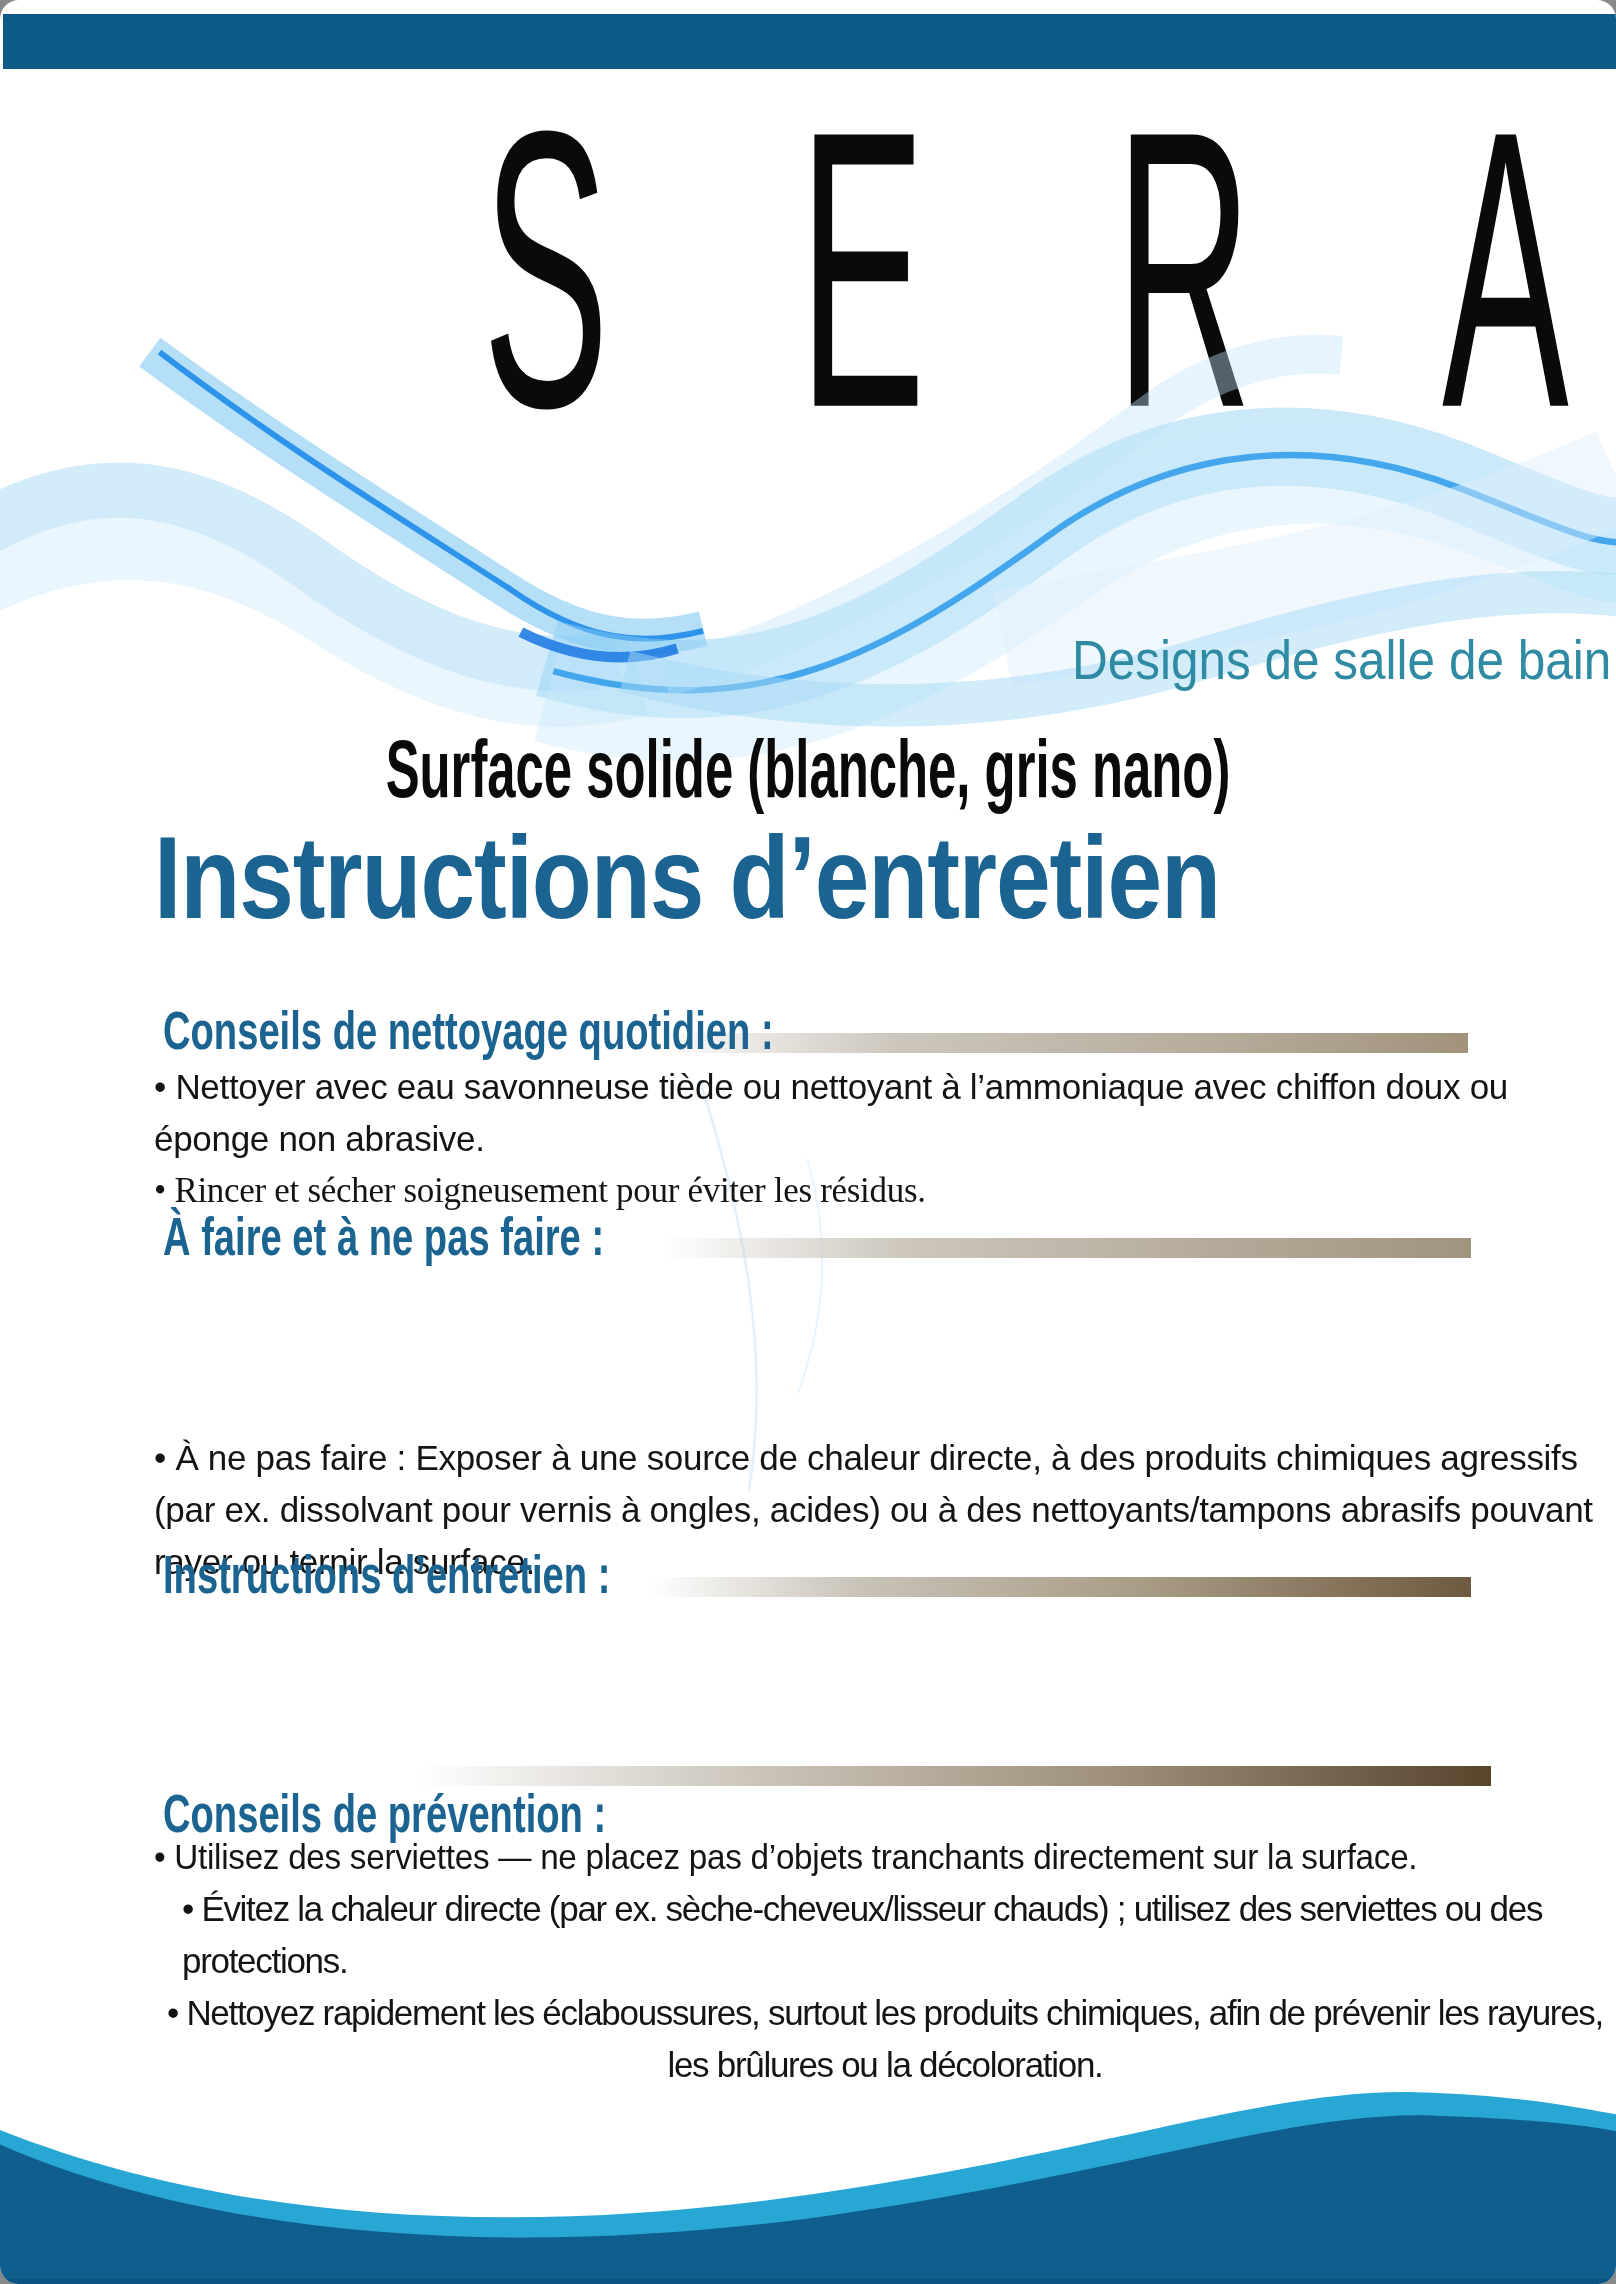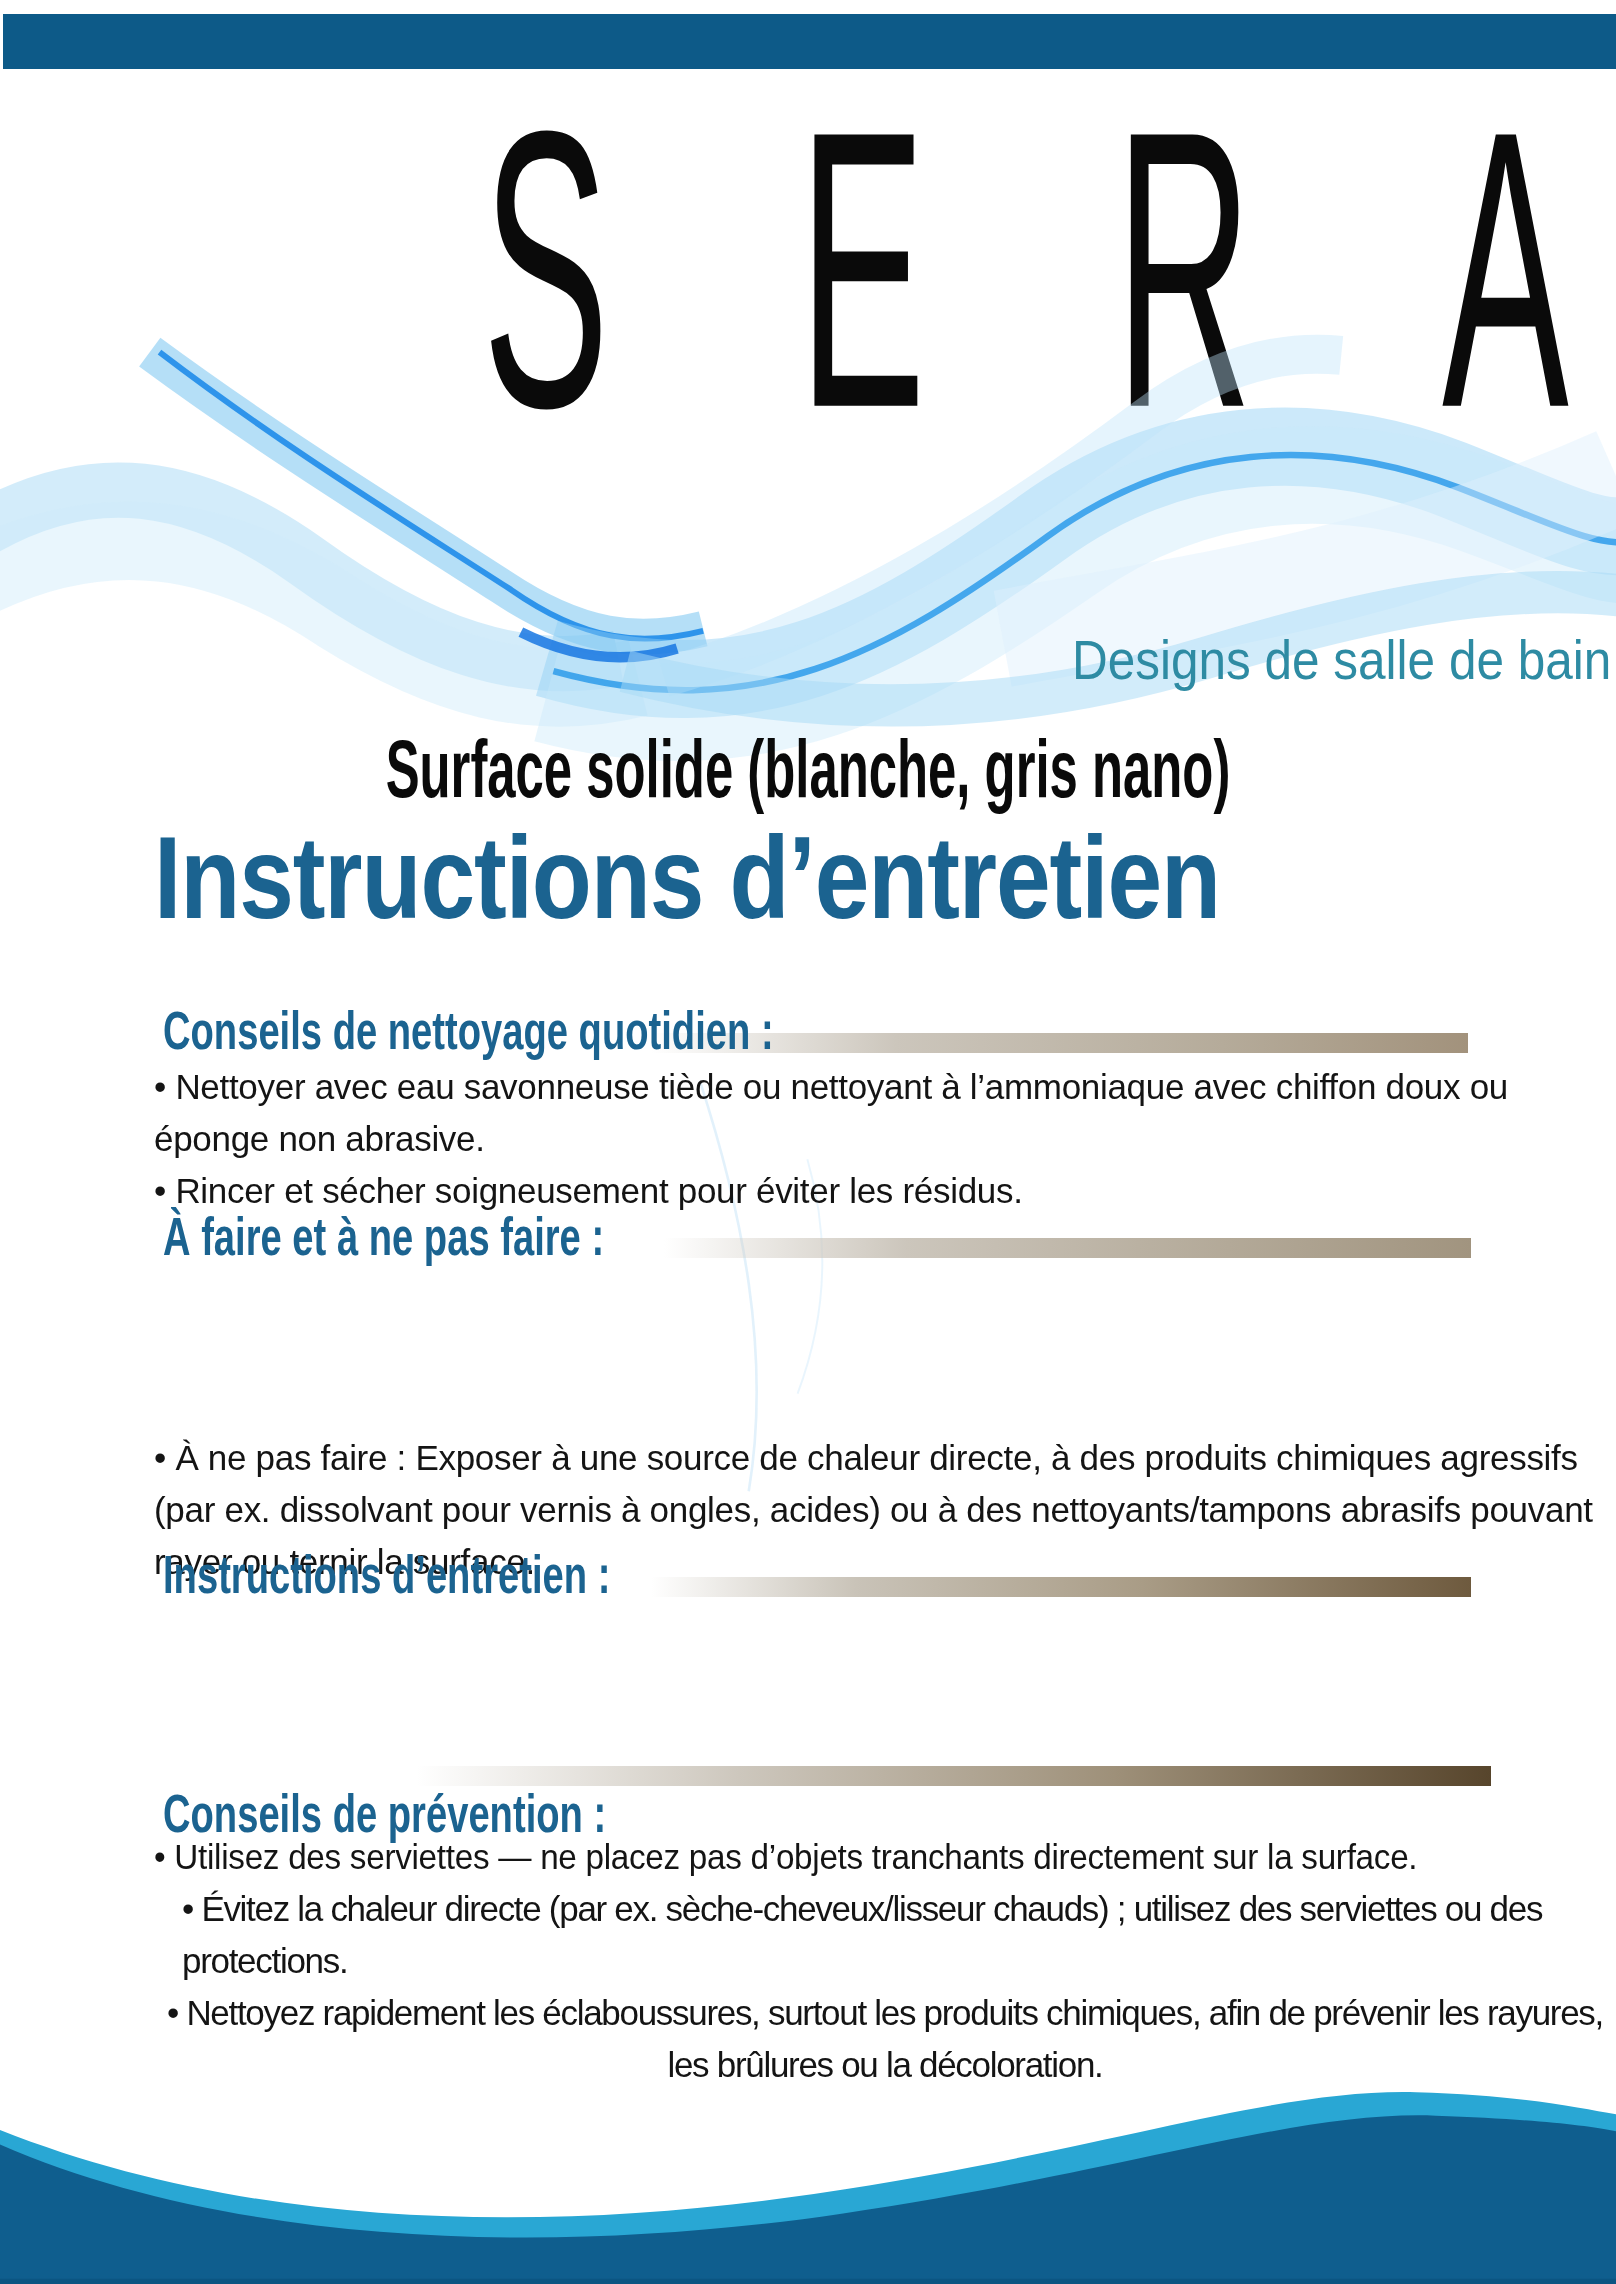--- a/index.html
+++ b/index.html
@@ -1,19 +1,19 @@
 <!DOCTYPE html>
 <html style="--top-bar: #0d5a88; --heading-blue: #1b6390; --tagline-teal: #2e8ba3; --body-text: #141414; --footer-cyan: #29a7d4; --footer-dark: #0f5e8e; --bar-taupe: #a2927c; --bar-brown-dark: #57452c; --wave-light-blue: #a8d9f5; --wave-bright-blue: #1f8ce9;font-size:10.4px"><head>
 <meta charset="utf-8">
 <style>
   html,body{margin:0;padding:0;background:#888;}
   .page{
     position:relative;width:1616px;height:2284px;background:#ffffff;
     margin:0 auto;overflow:hidden;
-    font-family:"Liberation Sans",sans-serif;color:#141414;
+    font-family:"Liberation Sans",sans-serif;color:#141414;border-radius:19px;
   }
   .top-bar{
     position:absolute;left:2.6px;top:14.3px;width:1613px;height:55px;
     background:var(--top-bar,#0d5a88);
   }
   .logo{
     position:absolute;left:0;top:72px;width:1616px;text-align:center;
     font-size:365px;line-height:1;font-weight:400;color:#0a0a0a;
     letter-spacing:1em;white-space:nowrap;
     transform:scale(.52,1.08) translate(182px,0);transform-origin:50% 0;
@@ -51,21 +51,21 @@
   #bar-s3{left:651px;top:1577px;width:820px;
     background:linear-gradient(90deg,rgba(210,205,198,0) 0%,#c9c3b8 25%,#a99c86 60%,#6e5a3e 100%);}
   #bar-s4{left:417px;top:1766px;width:1074px;
     background:linear-gradient(90deg,rgba(255,255,255,0) 0%,#cdc7bd 30%,#9e9079 65%,#57452c 100%);}
   p.bullet{
     position:absolute;left:154px;margin:0;z-index:2;
     font-size:35px;line-height:52px;letter-spacing:-0.3px;
     color:var(--body-text,#141414);
   }
   #b-s1-0{top:1061px;width:1393px;}
-  #b-s1-1{top:1165px;width:1452px;}
+  #b-s1-1{top:1165px;width:1452px;font-family:Liberation Serif, serif;}
   #b-s2-0{top:1266px;width:1426px;}
   #b-s2-1{top:1432px;width:1439px;}
   #b-s3-0{top:1603px;width:1393px;}
   #b-s3-1{top:1707px;width:1452px;}
   #b-s4-0{top:1831px;width:1530px;white-space:nowrap;transform:scaleX(.95);transform-origin:0 50%;}
   #b-s4-1{top:1883px;width:1462px;letter-spacing:-1.3px;margin-left:28px;}
   #b-s4-2{top:1987px;width:1462px;letter-spacing:-1.3px;text-align:center;}
   .footer{position:absolute;left:0;top:2070px;width:1616px;height:214px;}
 </style>
 </head>

